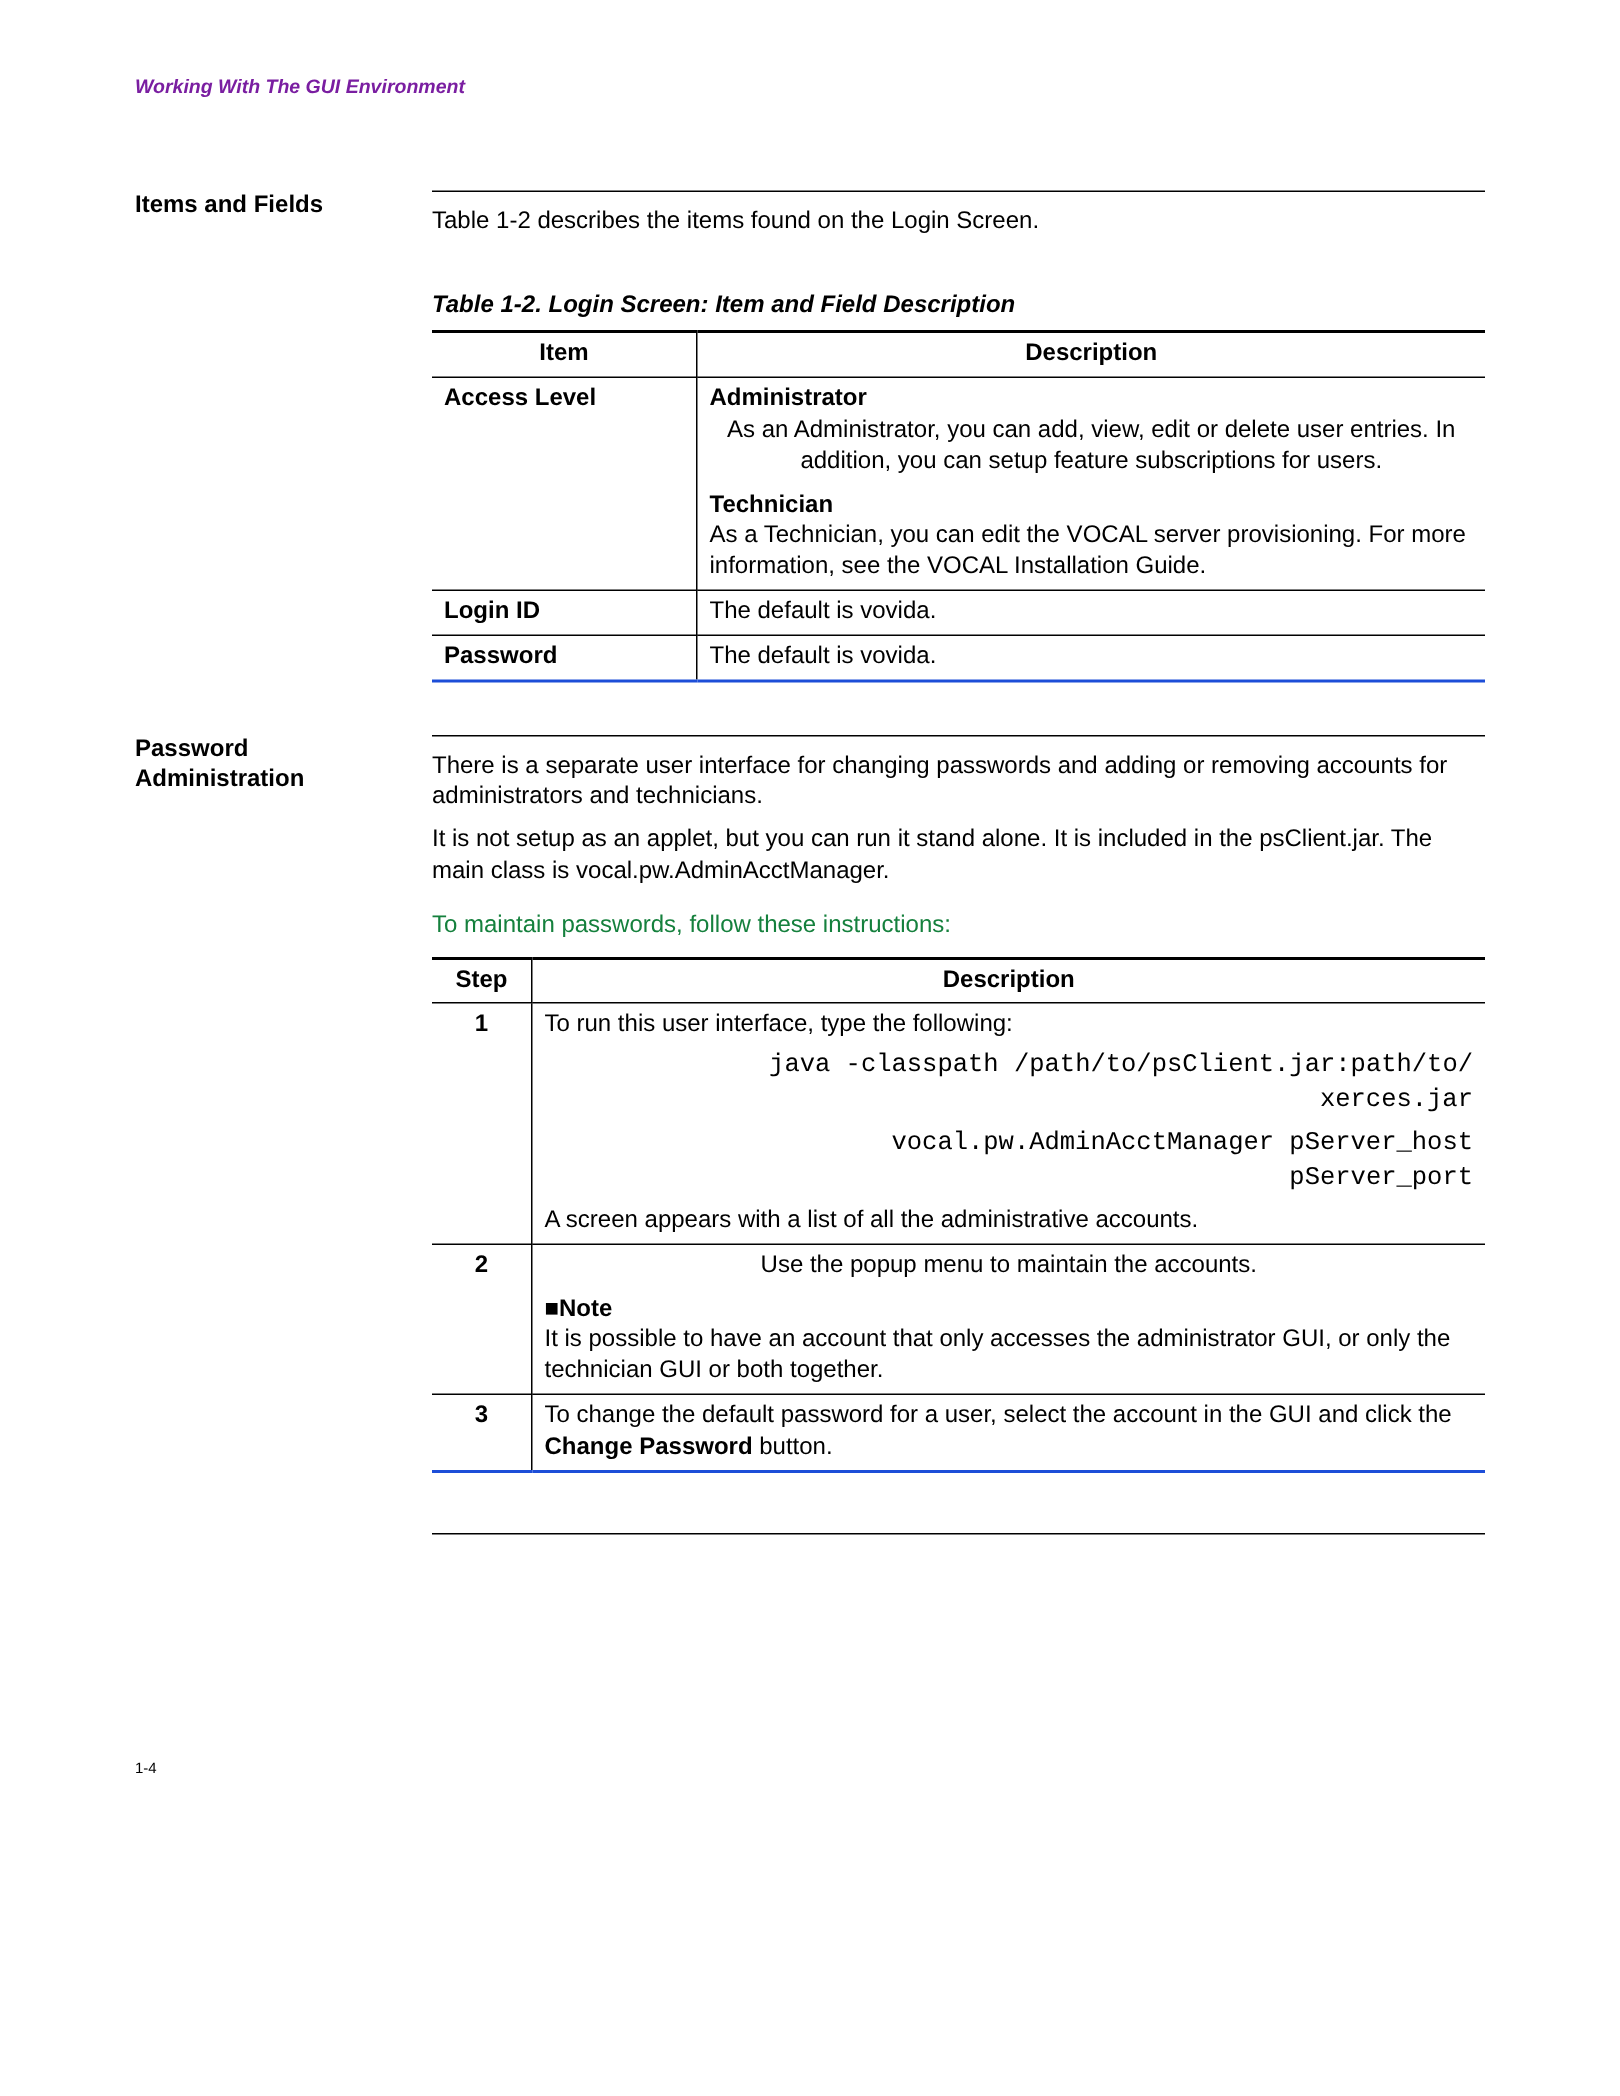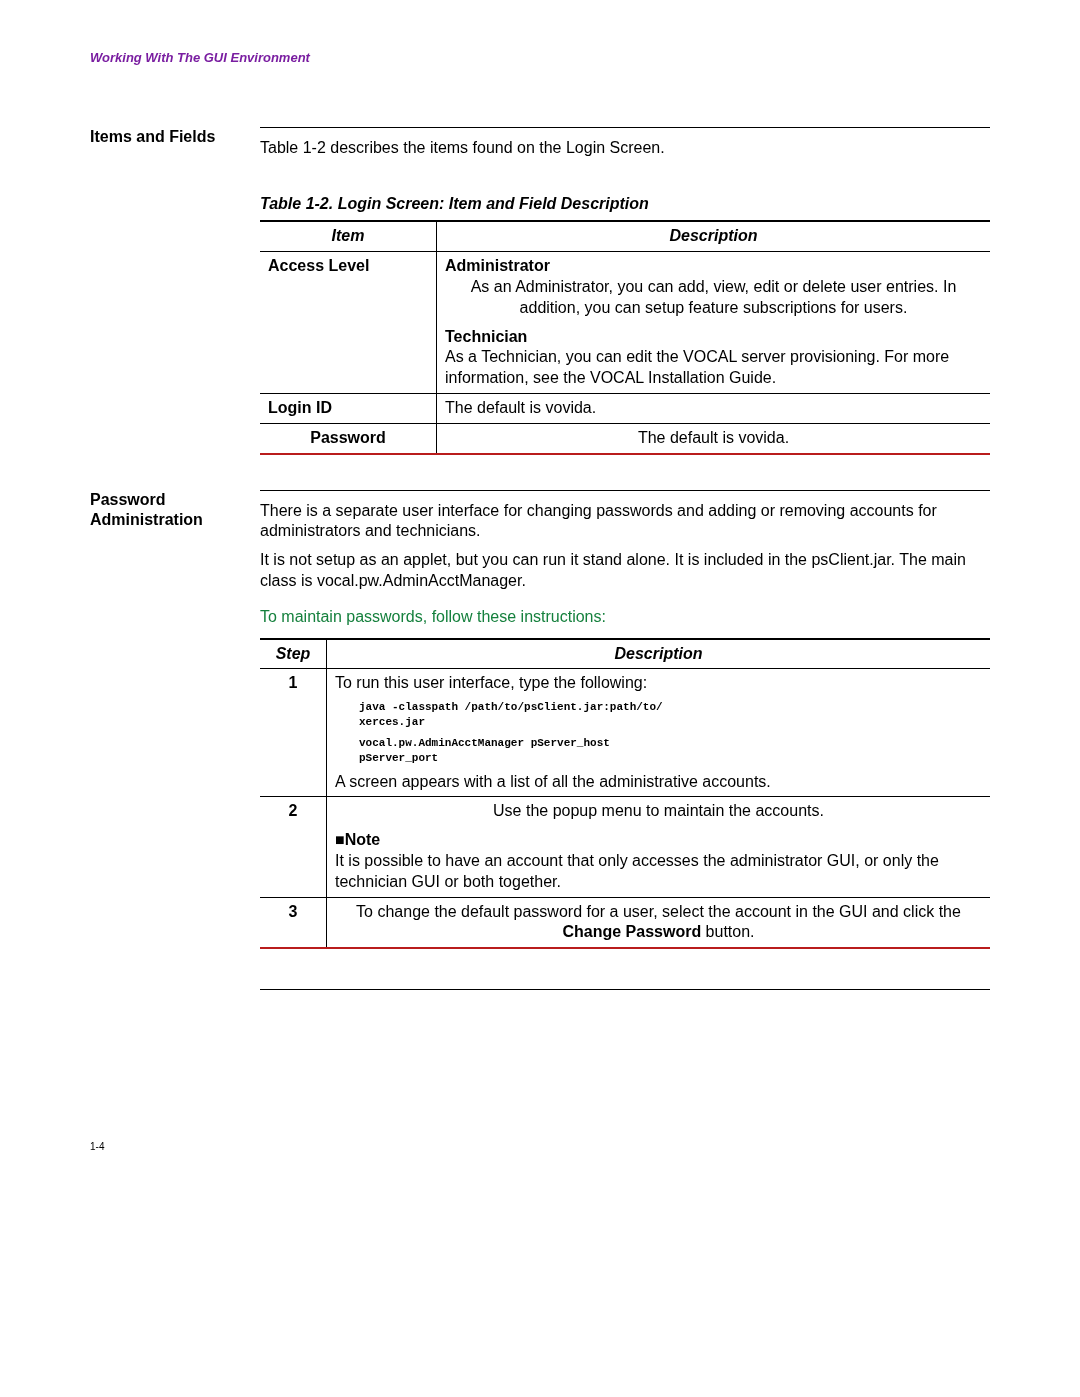--- a/index.html
+++ b/index.html
@@ -15,20 +15,21 @@
   .header-title {
     color: #7a1ea1;
     font-style: italic;
     font-weight: bold;
     font-size: 13px;
     margin-bottom: 60px;
   }
   .section {
     display: flex;
     margin-top: 0;
+    gap: 28px;
   }
   .side-label {
     width: 170px;
     flex-shrink: 0;
     font-weight: bold;
   }
   .content {
     flex: 1;
   }
   .content-block-ruled {
@@ -43,56 +44,56 @@
     font-style: italic;
     font-weight: bold;
     margin-top: 35px;
     margin-bottom: 6px;
   }
   table {
     border-collapse: collapse;
     width: 100%;
   }
   th {
-    font-style: italic;
     font-weight: bold;
     text-align: center;
     border-top: 2px solid #000;
     border-bottom: 1px solid #000;
     border-left: 1px solid #000;
     border-right: 1px solid #000;
     padding: 4px 8px;
   }
   th:first-child { border-left: none; }
   th:last-child { border-right: none; }
   td {
     border-top: 1px solid #000;
     border-bottom: 1px solid #000;
     border-left: 1px solid #000;
     border-right: 1px solid #000;
     padding: 4px 8px;
     vertical-align: top;
   }
   td:first-child { border-left: none; font-weight: bold; }
   td:last-child { border-right: none; }
-  tr.last-row td { border-bottom: 2px solid #b91c1c; text-align: center; }
+  tr.last-row td { border-bottom: 2px solid #1d4ed8; }
   .sub-strong { font-weight: bold; }
   .sub-p { margin: 0 0 8px 0; text-align: center; }
   .italic { }
   .instruction {
     color: #15803d;
     margin: 15px 0 10px 0;
   }
   .step-col { width: 50px; text-align: center; font-weight: bold; }
   .code {
     font-family: "Courier New", monospace;
-    font-weight: bold;
-    font-size: 11px;
+    font-weight: normal;
+    font-size: 17px;
     margin: 6px 0 6px 24px;
     line-height: 1.35;
+    text-align: right;
   }
   .note-head { font-weight: bold; }
   .footer {
     margin-top: 150px;
     font-size: 10px;
   }
   .bottom-rule {
     border-top: 1px solid #000;
     margin-top: 40px;
   }

